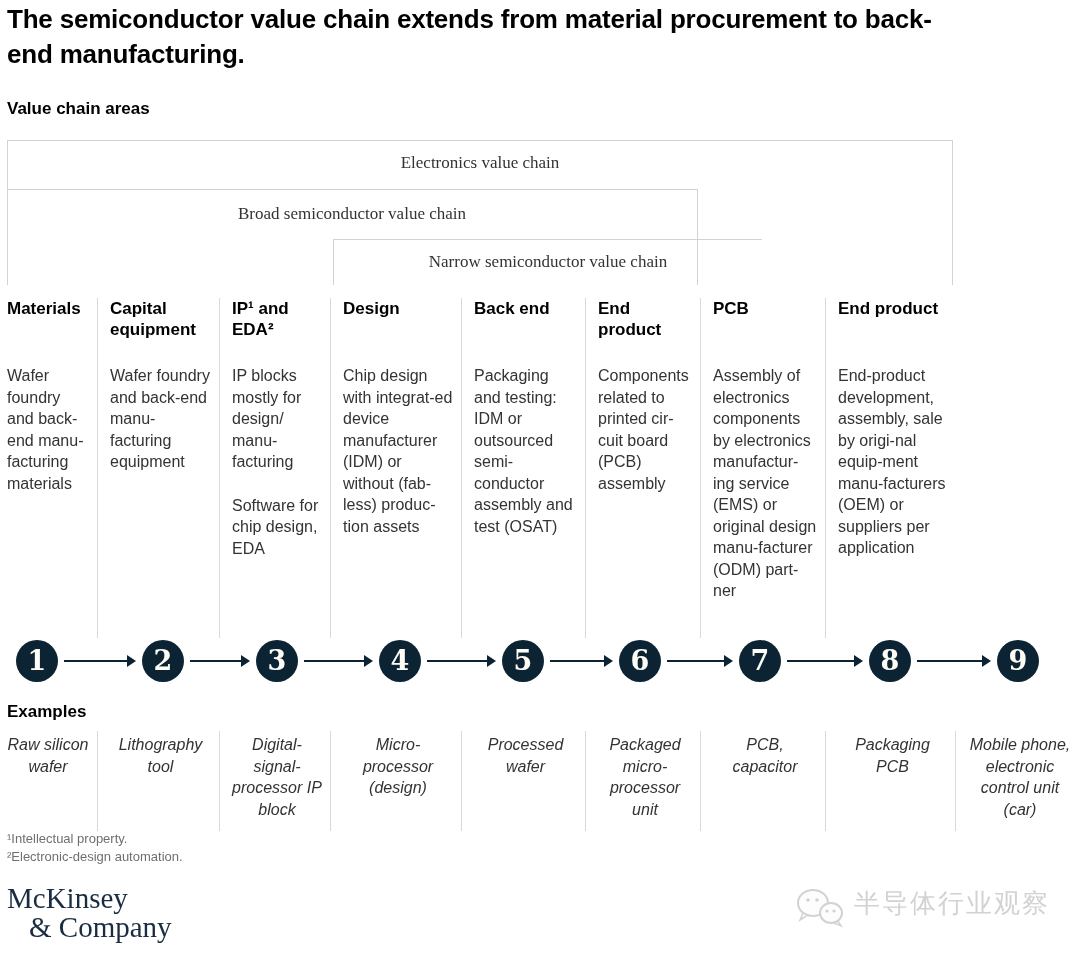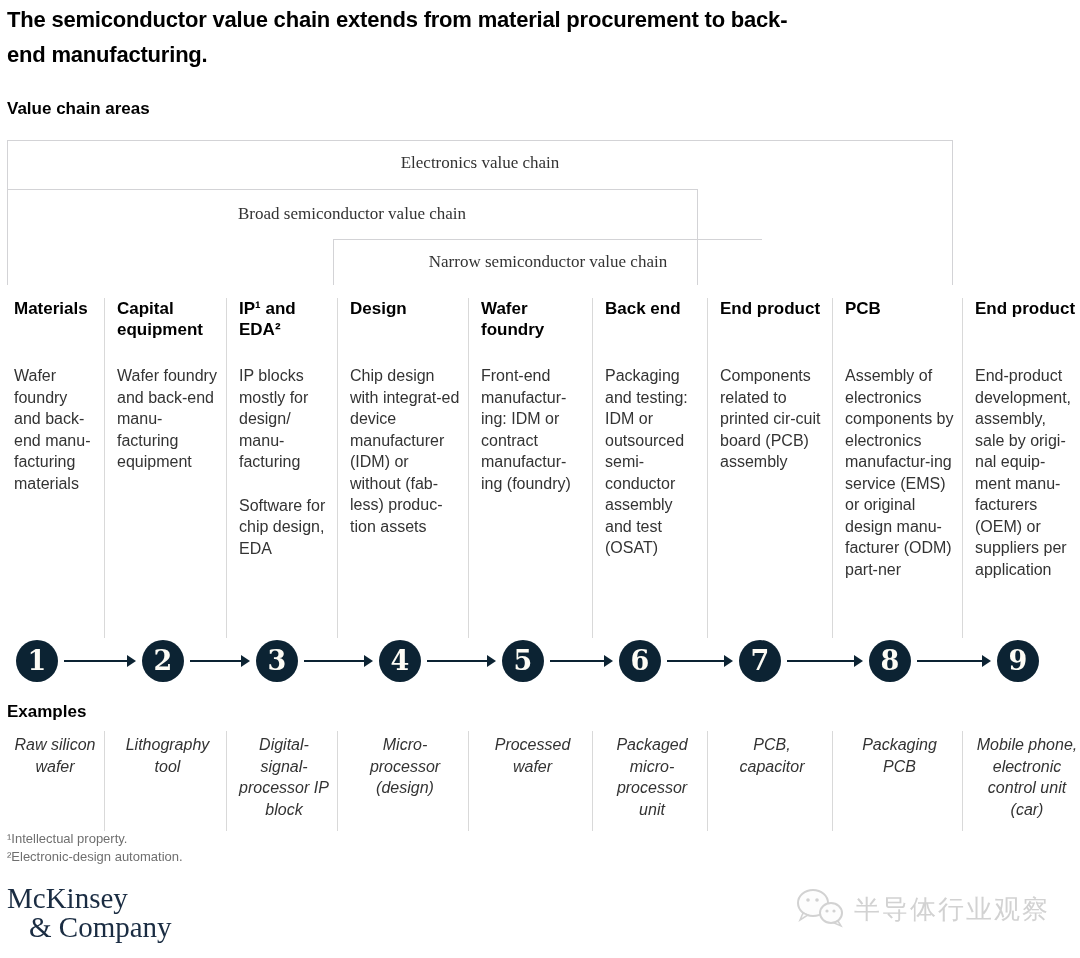--- a/index.html
+++ b/index.html
@@ -1,34 +1,34 @@
 <!DOCTYPE html>
 <html><head>
 <meta charset="utf-8">
 <style>
   * { margin:0; padding:0; box-sizing:border-box; }
   html,body { background:#ffffff; }
   body { font-family:"Liberation Sans", sans-serif; }
   #canvas { position:relative; width:1080px; height:958px; background:#fff; overflow:hidden; }
 
   
-  .title { position:absolute; left:7px; top:2px; font-weight:bold; font-size:22px; line-height:35px; color:#000; letter-spacing:-0.2px; }
+  .title { position:absolute; left:7px; top:2px; font-weight:bold; font-size:26px; line-height:35px; color:#000; letter-spacing:-0.2px; }
   .section-label { position:absolute; left:7px; top:99px; font-weight:bold; font-size:17px; color:#000; }
 
   
   .chain-box { position:absolute; color:#333; font-size:17px; text-align:center;font-family:Liberation Serif, serif; }
   .box-electronics { left:7px; top:140px; width:946px; height:145px;
     border-top:1px solid #d3d3d6; border-left:1px solid #d3d3d6; border-right:1px solid #d3d3d6; padding-top:12px; }
   .box-broad { left:7px; top:189px; width:691px; height:96px;
     border-top:1px solid #d3d3d6; border-right:1px solid #d3d3d6; padding-top:14px; }
   .box-narrow { left:333px; top:239px; width:429px; height:46px;
     border-top:1px solid #d3d3d6; border-left:1px solid #d3d3d6; padding-top:12px; }
 
   
-  .grid { position:absolute; left:7px; width:856px; display:grid;
+  .grid { position:absolute; left:0; width:856px; display:grid;
     grid-template-columns:97px 122px 111px 131px 124px 115px 125px 130px 125px; }
   .grid > div { border-left:1px solid #d9d9d9; padding-left:12px; padding-right:8px; }
   .grid > div:first-child { border-left:none; padding-left:7px; }
   .grid-desc { top:298px; height:340px; }
   .col-header { height:67px; font-weight:bold; font-size:17px; line-height:21px; color:#000; }
   .col-desc { font-size:16px; line-height:21.5px; color:#333; }
   .col-desc2 { font-size:16px; line-height:21.5px; color:#333; margin-top:22px; }
   .col-desc2:empty { display:none; }
 
   
@@ -48,21 +48,21 @@
 
   
   .footnotes { position:absolute; left:7px; top:830px; font-size:13px; line-height:18px; color:#6f6f6f; }
 
   
   .logo { position:absolute; left:7px; top:884px; color:#1a2c42; font-family:"Liberation Serif", serif;
     font-size:29px; line-height:29px; }
   .logo-line2 { padding-left:22px; }
 
   
-  .watermark { position:absolute; right:30px; top:886px; display:flex; align-items:center; gap:8px; }
+  .watermark { position:absolute; right:30px; top:886px; display:flex; gap:8px; }
   .watermark-text { font-size:26px; letter-spacing:2px; color:#d2d2d2;
     text-shadow:1px 1px 0 #ffffff; font-family:"Liberation Sans", sans-serif; }
 </style>
 </head>
 <body>
 
 <div id="canvas">
 
   <div class="title">
     <div>The semiconductor value chain extends from material procurement to back-</div>
@@ -92,25 +92,20 @@
 
     </div>
     <div>
       <div class="col-header">IP¹ and EDA²</div>
       <div class="col-desc">IP blocks mostly for design/ manu-facturing</div>
       <div class="col-desc2">Software for chip design, EDA</div>
     </div>
     <div>
       <div class="col-header">Design</div>
       <div class="col-desc">Chip design with integrat-ed device manufacturer (IDM) or without (fab-less) produc-tion assets</div>
-
-    </div>
-    <div>
-      <div class="col-header">Wafer foundry</div>
-      <div class="col-desc">Front-end manufactur-ing: IDM or contract manufactur-ing (foundry)</div>
 
     </div>
     <div>
       <div class="col-header">Back end</div>
       <div class="col-desc">Packaging and testing: IDM or outsourced semi-conductor assembly and test (OSAT)</div>
 
     </div>
     <div>
       <div class="col-header">End product</div>
       <div class="col-desc">Components related to printed cir-cuit board (PCB) assembly</div>

